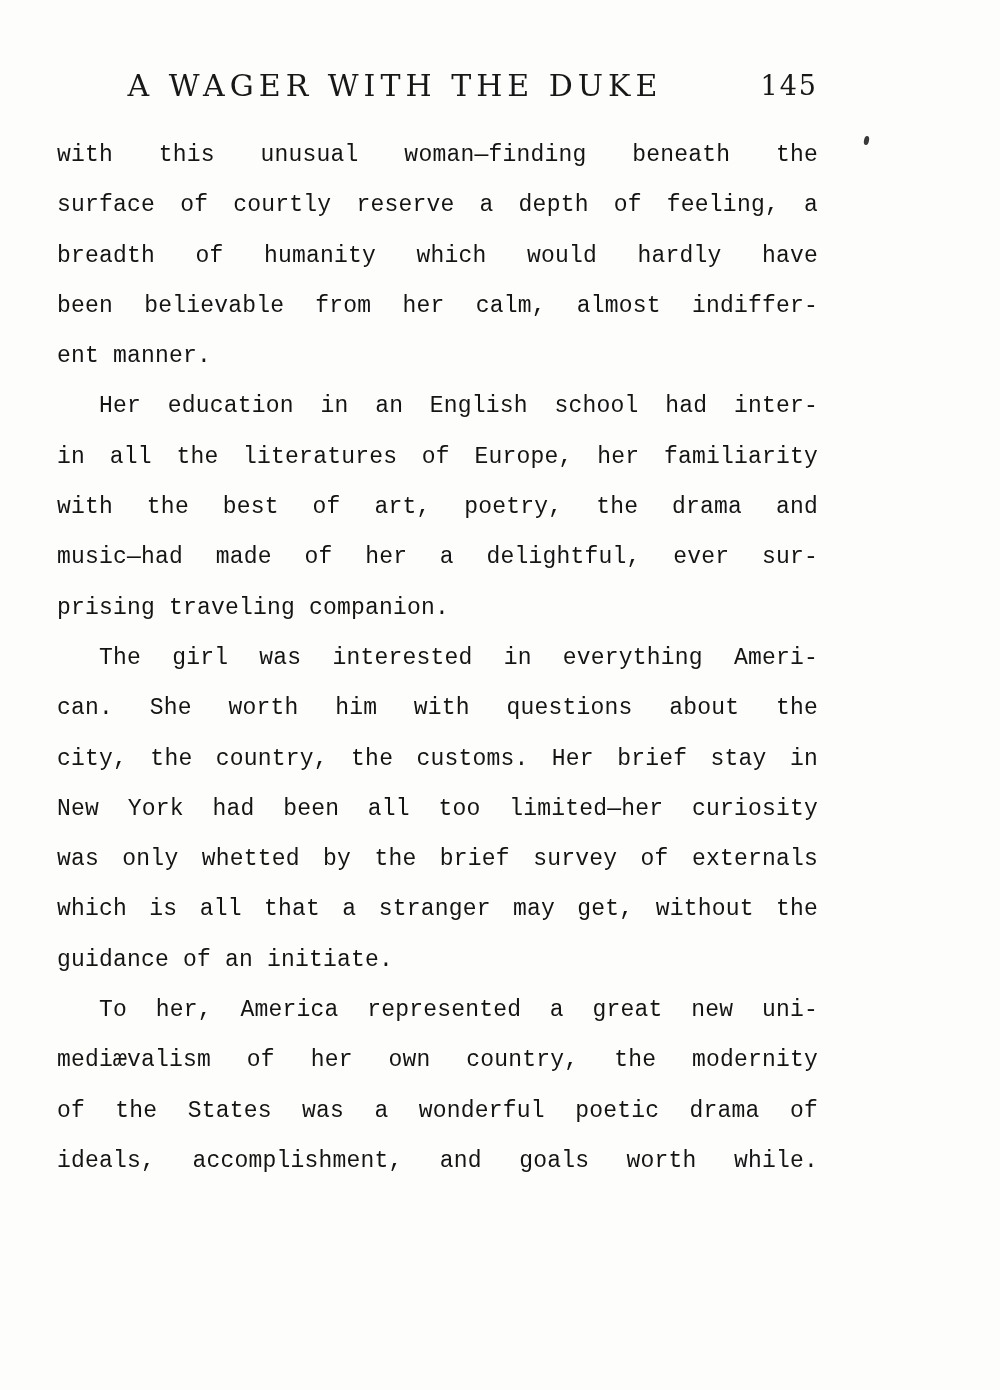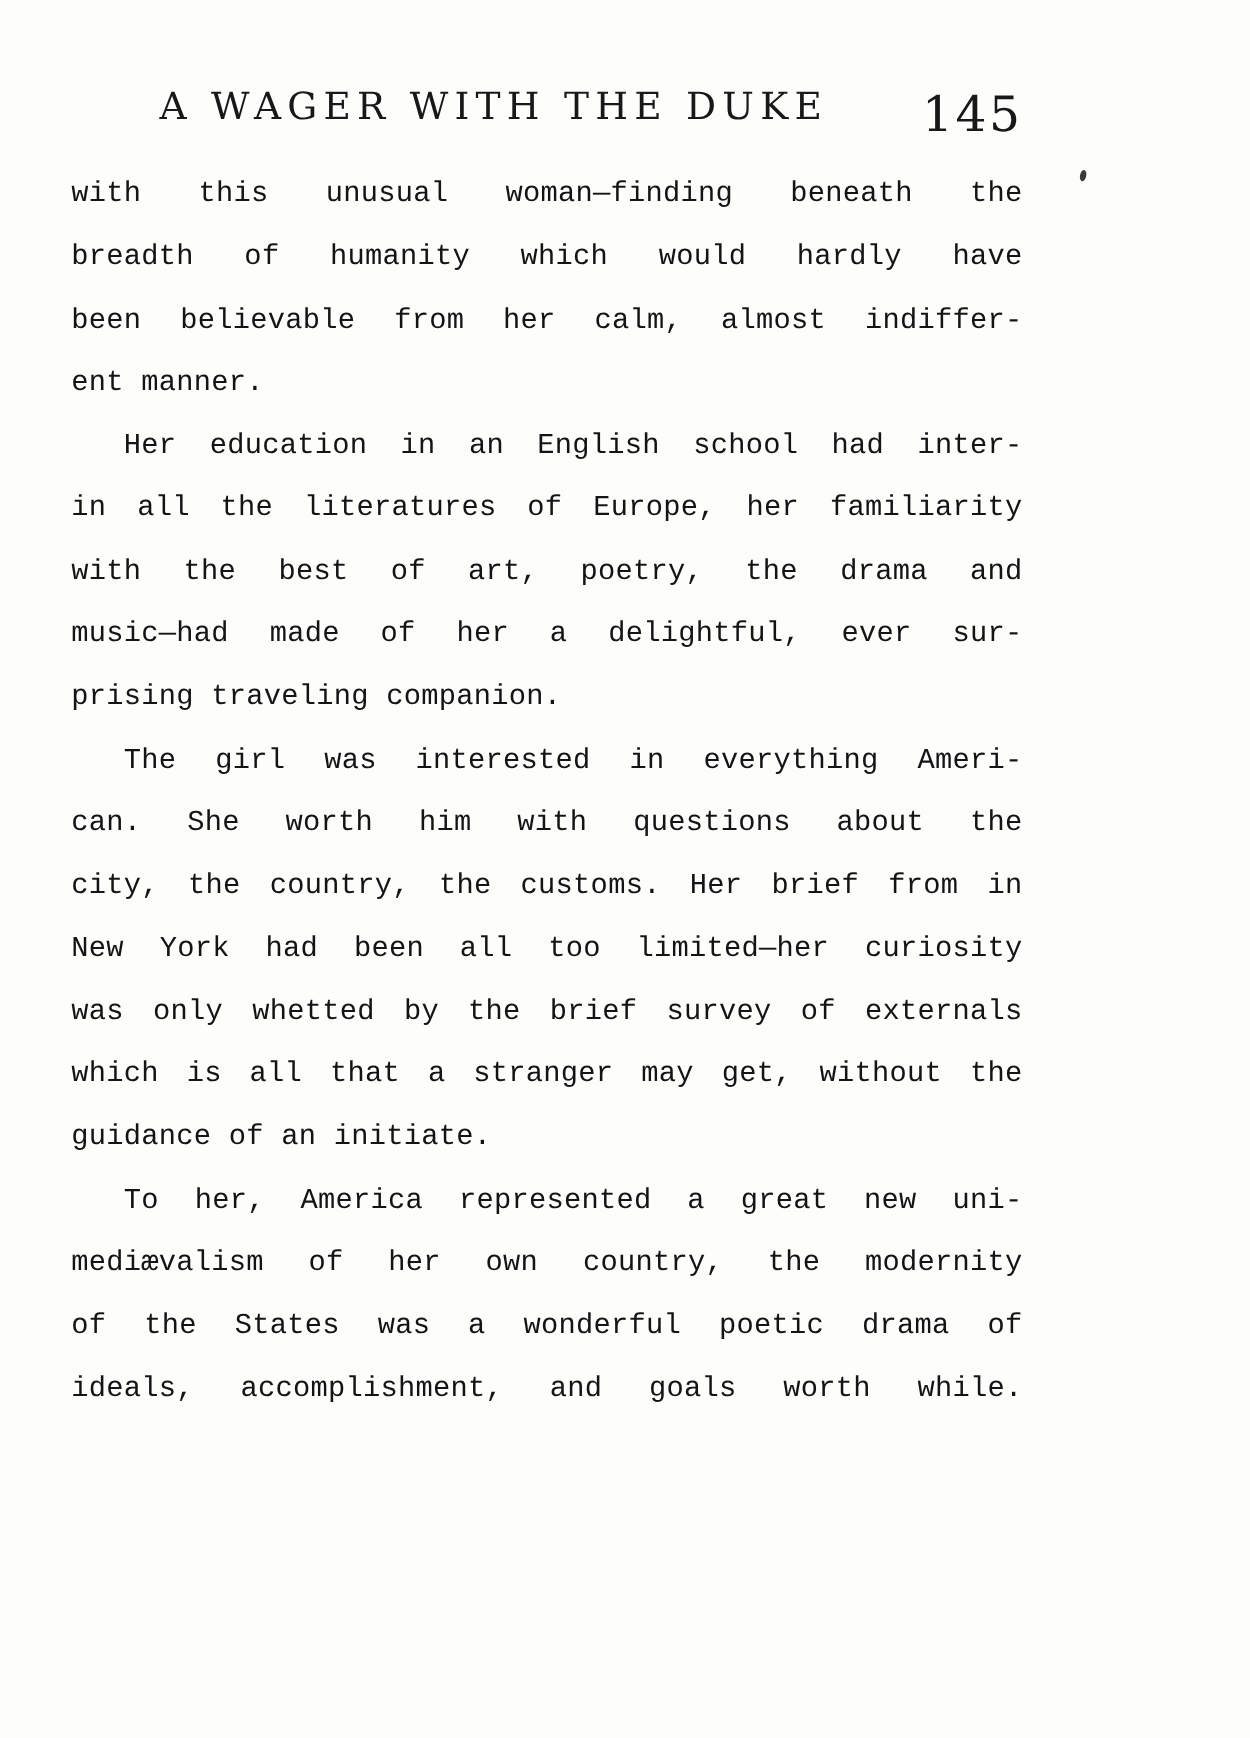--- a/index.html
+++ b/index.html
@@ -32,21 +32,21 @@
     text-align: center;
     font-size: 30px;
     letter-spacing: 5px;
     white-space: nowrap;
     color: #181818;
   }
   .page-number {
     position: absolute;
     right: 0;
     top: 2px;
-    font-size: 39px;
+    font-size: 27px;
     letter-spacing: 2px;
     color: #181818;
   }
   .text-block {
     position: absolute;
     left: 57px;
     top: 130px;
     width: 761px;
     font-size: 23px;
     letter-spacing: 0.2px;
@@ -85,31 +85,32 @@
 
   <div class="running-header">
     <div class="running-title">A WAGER WITH THE DUKE</div>
     <div class="page-number">145</div>
   </div>
 
   <div class="ink-speck"></div>
 
   <div class="text-block">
       <div class="line">with this unusual woman—finding beneath the</div>
+      <div class="line">surface of courtly reserve a depth of feeling, a</div>
       <div class="line">breadth of humanity which would hardly have</div>
       <div class="line">been believable from her calm, almost indiffer-</div>
       <div class="line lastline">ent manner.</div>
       <div class="line indent">Her education in an English school had inter-</div>
       <div class="line">in all the literatures of Europe, her familiarity</div>
       <div class="line">with the best of art, poetry, the drama and</div>
       <div class="line">music—had made of her a delightful, ever sur-</div>
       <div class="line lastline">prising traveling companion.</div>
       <div class="line indent">The girl was interested in everything Ameri-</div>
       <div class="line">can.  She worth him with questions about the</div>
-      <div class="line">city, the country, the customs.  Her brief from in</div>
+      <div class="line">city, the country, the customs.  Her brief stay in</div>
       <div class="line">New York had been all too limited—her curiosity</div>
       <div class="line">was only whetted by the brief survey of externals</div>
       <div class="line">which is all that a stranger may get, without the</div>
       <div class="line lastline">guidance of an initiate.</div>
       <div class="line indent">To her, America represented a great new uni-</div>
       <div class="line">mediævalism of her own country, the modernity</div>
       <div class="line">of the States was a wonderful poetic drama of</div>
       <div class="line">ideals, accomplishment, and goals worth while.</div>
     </div>
 

